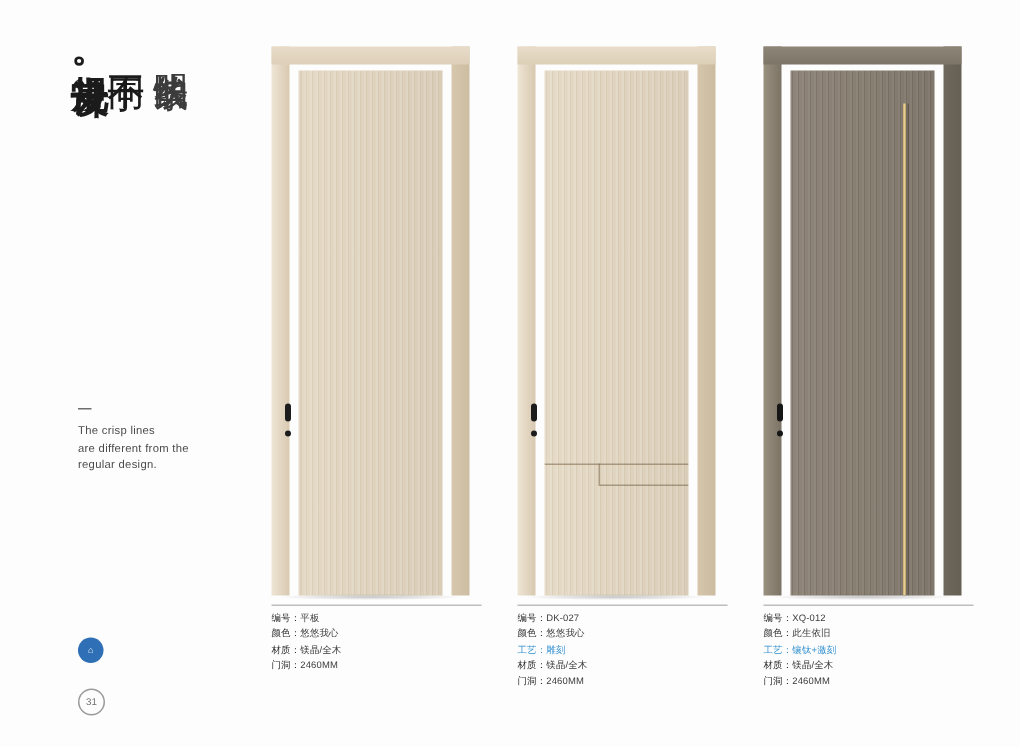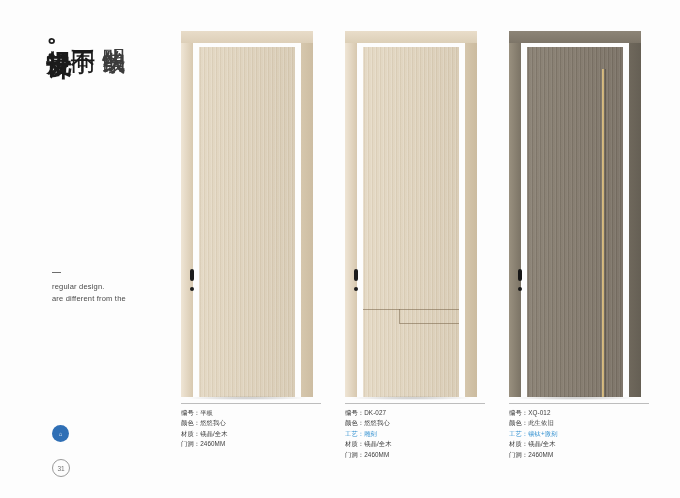--- a/index.html
+++ b/index.html
@@ -294,22 +294,23 @@
 <div class="page">
 
   <div class="headline">
     <div class="col col-a">明快的线条</div>
     <div class="col col-b">不同于</div>
     <div class="col col-c">常规设计。</div>
   </div>
 
   <div class="dash"></div>
   <div class="caption">
+    <div>The crisp lines</div>
+    <div>are different from the</div>
     <div>regular design.</div>
-    <div>are different from the</div>
   </div>
 
   <div class="blue-badge">⌂</div>
   <div class="page-num">31</div>
 
   <div class="doors">
 
     <div class="door-block d1">
       <div class="frame">
         <div class="frame-left"></div>

